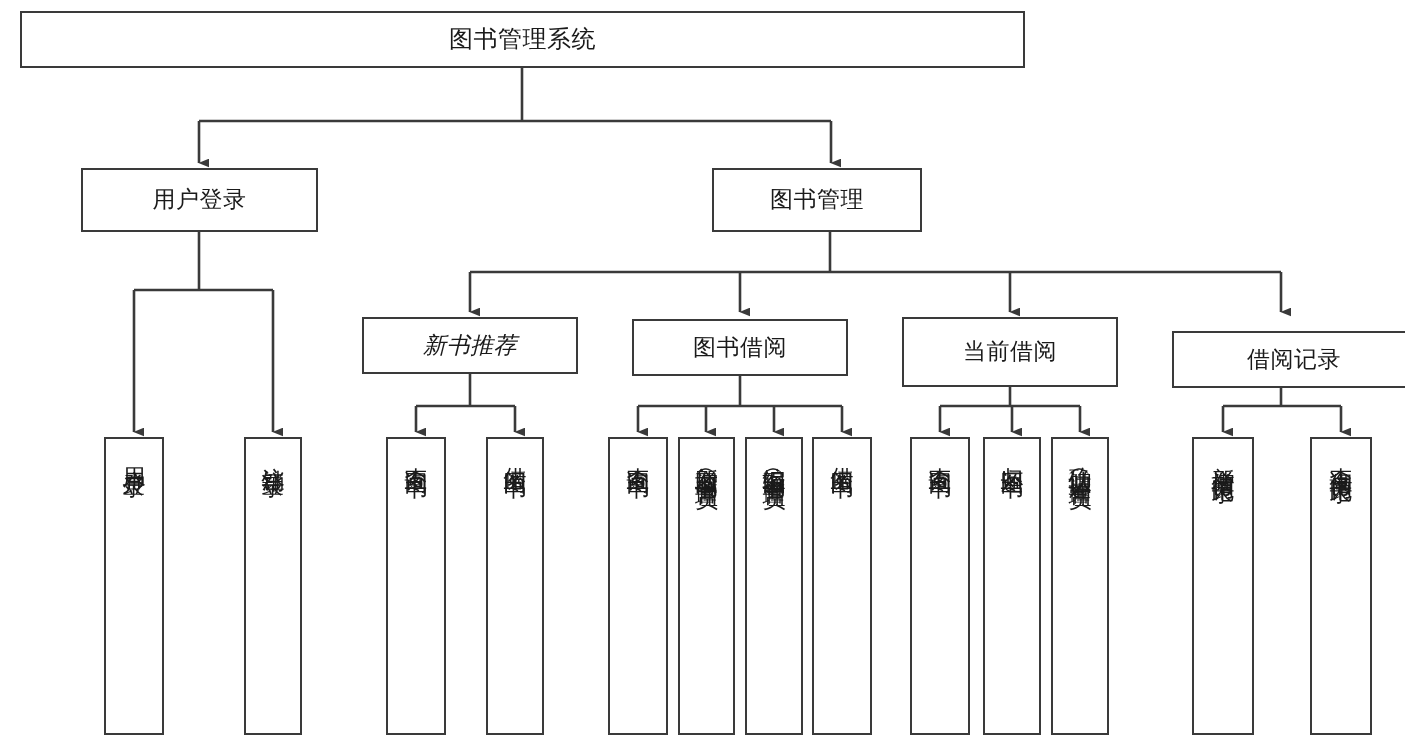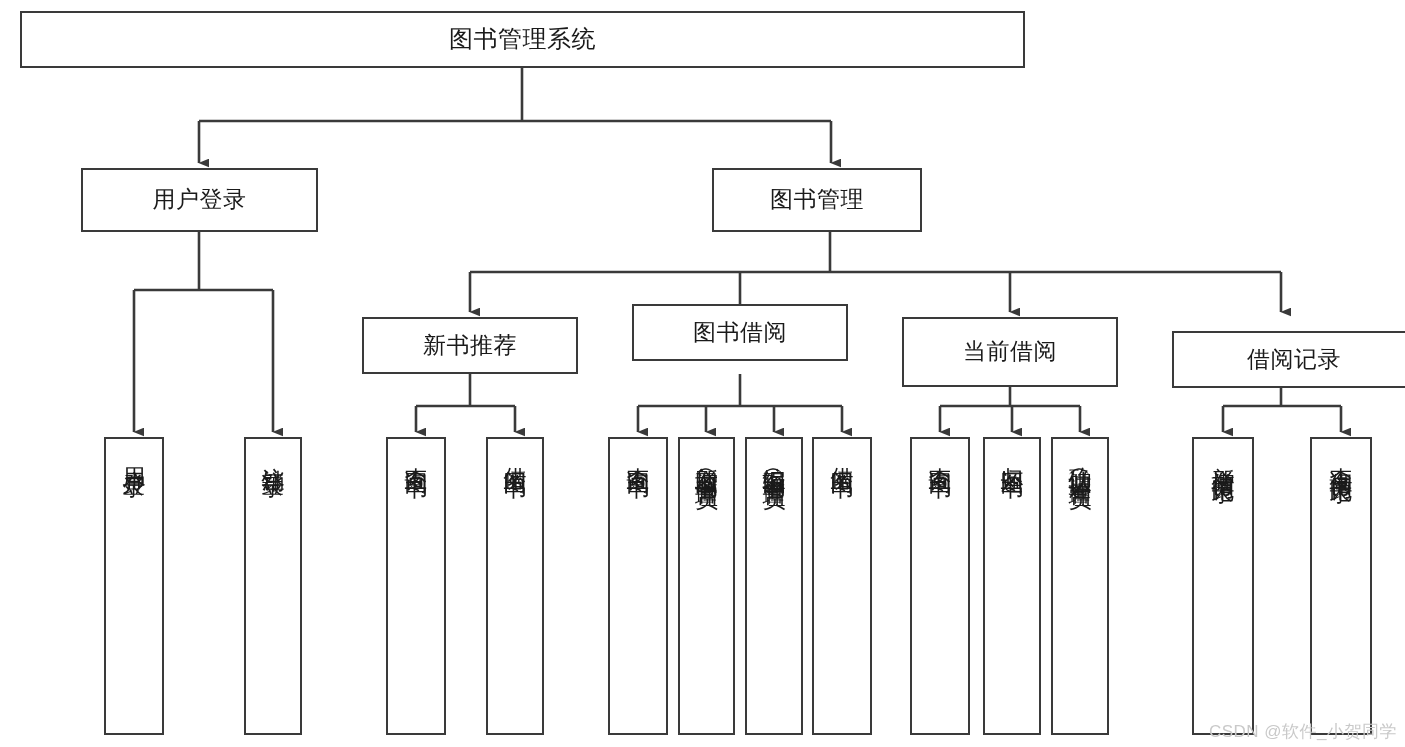--- a/index.html
+++ b/index.html
@@ -124,24 +124,24 @@
     <span class="node-label">图书管理系统</span>
   </div>
 
   <div class="node horiz" style="left: 81px; top: 168px; width: 237px; height: 64px;">
     <span class="node-label">用户登录</span>
   </div>
   <div class="node horiz" style="left: 712px; top: 168px; width: 210px; height: 64px;">
     <span class="node-label">图书管理</span>
   </div>
 
-  <div class="node horiz" style="left: 362px; top: 317px; width: 216px; height: 57px;">
+  <div class="node horiz" style="left: 362px; top: 317px; width: 216px; height: 57px; font-style: italic;">
     <span class="node-label">新书推荐</span>
   </div>
-  <div class="node horiz" style="left: 632px; top: 304px; width: 216px; height: 57px;">
+  <div class="node horiz" style="left: 632px; top: 319px; width: 216px; height: 57px;">
     <span class="node-label">图书借阅</span>
   </div>
   <div class="node horiz" style="left: 902px; top: 317px; width: 216px; height: 70px;">
     <span class="node-label">当前借阅</span>
   </div>
   <div class="node horiz" style="left: 1172px; top: 331px; width: 244px; height: 57px;">
     <span class="node-label">借阅记录</span>
   </div>
 
   <div class="node leaf" style="left: 104px; top: 437px; width: 60px; height: 298px;">
@@ -177,14 +177,13 @@
   <div class="node leaf" style="left: 1051px; top: 437px; width: 58px; height: 298px;">
     <span class="node-label">确认归还（管理员）</span>
   </div>
   <div class="node leaf" style="left: 1192px; top: 437px; width: 62px; height: 298px;">
     <span class="node-label">新增借阅记录</span>
   </div>
   <div class="node leaf" style="left: 1310px; top: 437px; width: 62px; height: 298px;">
     <span class="node-label">查询借阅记录</span>
   </div>
 
-  <div class="watermark">CSDN @软件_小贺同学</div>
 </div>
 
 </body></html>

